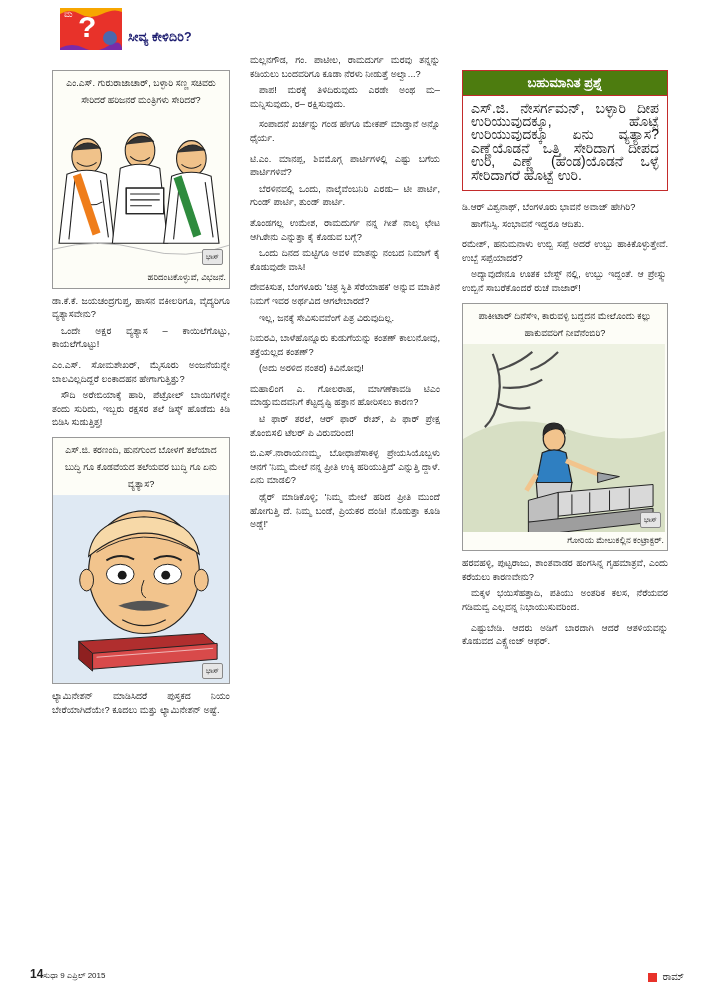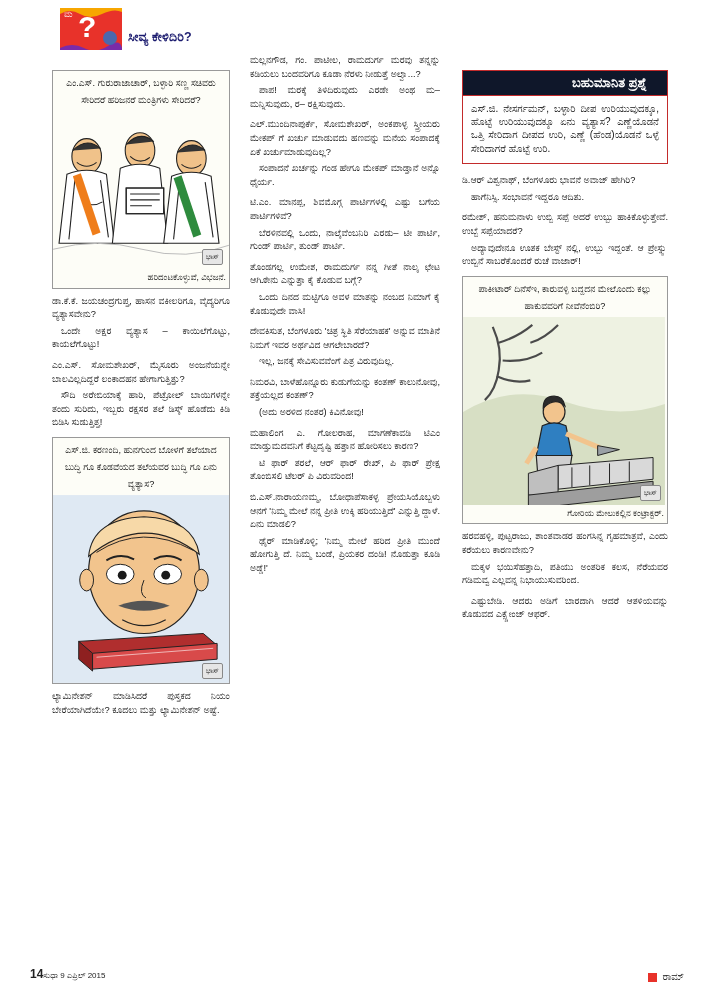--- a/index.html
+++ b/index.html
@@ -35,22 +35,22 @@
   .cartoon{border:1px solid #999;background:#fdfdf7;position:relative;box-sizing:border-box;margin-bottom:6px;}
   .cartoon .cap{font-size:8.6px;text-align:right;padding:2px 3px 3px;color:#111;}
   .cartoon .art{position:relative;width:100%;overflow:hidden;}
   .sign{position:absolute;right:6px;bottom:4px;font-size:7px;color:#222;background:#e6e6e6;border:1px solid #888;padding:0 3px;border-radius:2px;}
 
   
   .bubble{font-size:9.2px;line-height:17px;text-align:center;padding:4px 6px 2px;}
 
   
   .hl-box{border:1px solid #c32b2b;box-sizing:border-box;margin-bottom:10px;background:#fff;}
-  .hl-head{background:#0f172a;color:#fff;font-size:13px;font-weight:bold;text-align:right;padding:5px 20px;border-bottom:1px solid #c32b2b;}
-  .hl-body{padding:6px 8px 8px;font-size:10px;line-height:13.4px;text-align:justify;}
+  .hl-head{background:#4d7c0f;color:#fff;font-size:13px;font-weight:bold;text-align:center;padding:5px 20px;border-bottom:1px solid #c32b2b;}
+  .hl-body{padding:6px 8px 8px;font-size:14px;line-height:13.4px;text-align:justify;}
 
   
   .footer{position:absolute;left:30px;bottom:22px;font-size:8px;color:#222;}
   .footer .pno{font-size:12px;font-weight:bold;}
   .foot-right{position:absolute;right:36px;bottom:20px;font-size:10px;color:#111;margin-left:48px;}
   .foot-sq{display:inline-block;width:9px;height:9px;background:#e8322a;margin-right:5px;vertical-align:middle;}
 
   
   svg{display:block;}
 </style>
@@ -159,22 +159,20 @@
       </div>
     </div>
 
     <p class="para noind">ಲ್ಯಾಮಿನೇಶನ್ ಮಾಡಿಸಿದರೆ ಪುಸ್ತಕದ ನಿಯಂ ಬೇರೆಯಾಗಿದೆಯೇ? ಕೂದಲು ಮತ್ತು ಲ್ಯಾಮಿನೇಶನ್ ಅಷ್ಟೆ.</p>
   </div>
 
   <div class="col col2">
     <p class="para qa-q">ಮಲ್ಲನಗೌಡ, ಗಂ. ಪಾಟೀಲ, ರಾಮದುರ್ಗ
 ಮರವು ತನ್ನನ್ನು ಕಡಿಯಲು ಬಂದವರಿಗೂ ಕೂಡಾ ನೆರಳು ನೀಡುತ್ತೆ ಅಲ್ವಾ...?</p>
     <p class="para">ಪಾಪ! ಮರಕ್ಕೆ ತಿಳಿದಿರುವುದು ಎರಡೇ ಅಂಥ ಮ– ಮನ್ನಿಸುವುದು, ರ– ರಕ್ಷಿಸುವುದು.</p>
-    <p class="para qa-q">ಎಲ್.ಮುಂದಿನಾಪುರ್ಕೆ, ಸೋಮಶೇಖರ್, ಅಂಕಪಾಳ್ಳ
-ಸ್ತ್ರೀಯರು ಮೇಕಪ್ ಗೆ ಖರ್ಚು ಮಾಡುವದು ಹಣವನ್ನು ಮನೆಯ ಸಂಪಾದಕ್ಕೆ ಏಕೆ ಖರ್ಚುಮಾಡುವುದಿಲ್ಲ?</p>
     <p class="para">ಸಂಪಾದನೆ ಖರ್ಚನ್ನು ಗಂಡ ಹೇಗೂ ಮೇಕಪ್ ಮಾಡ್ತಾನೆ ಅನ್ನೊ ಧೈರ್ಯ.</p>
     <p class="para qa-q">ಟಿ.ಎಂ. ಮಾನಪ್ಪ, ಶಿವಮೊಗ್ಗ
 ಪಾರ್ಟಿಗಳಲ್ಲಿ ಎಷ್ಟು ಬಗೆಯ ಪಾರ್ಟಿಗಳಿವೆ?</p>
     <p class="para">ಬೆರಳಿನವಲ್ಲಿ ಒಂದು, ನಾಲ್ಕೆವೆಂಬನಿರಿ ಎರಡು– ಟೀ ಪಾರ್ಟಿ, ಗುಂಡ್ ಪಾರ್ಟಿ, ತುಂಡ್ ಪಾರ್ಟಿ.</p>
     <p class="para qa-q">ತೊಂಡಗಲ್ಲ ಉಮೇಶ, ರಾಮದುರ್ಗ
 ನನ್ನ ಗೀತೆ ನಾಲ್ಕ ಛೇಟ ಆಗಿೂೇನು ಎನ್ನುತ್ತಾ ಕೈ ಕೊಡುವ ಬಗ್ಗೆ?</p>
     <p class="para">ಒಂದು ದಿನದ ಮಟ್ಟಿಗೂ ಅವಳ ಮಾತನ್ನು ನಂಬದ ನಿಮಾಗೆ ಕೈ ಕೊಡುವುದೇ ವಾಸಿ!</p>
     <p class="para qa-q">ದೇವಕಿಸುತ, ಬೆಂಗಳೂರು
 'ಚಿತ್ರ ಸ್ಥಿತಿ ಸೆರೆಯಾಹಕ' ಅನ್ನುವ ಮಾತಿನೆ ನಿಮಗೆ ಇವರ ಅರ್ಥವಿದ ಆಗಲೇಬಾರದೆ?</p>
     <p class="para">ಇಲ್ಲ, ಜನಕ್ಕೆ ಸೇವಿಸುವವೆಂಗೆ ಪಿತ್ರ ವಿರುವುದಿಲ್ಲ.</p>

